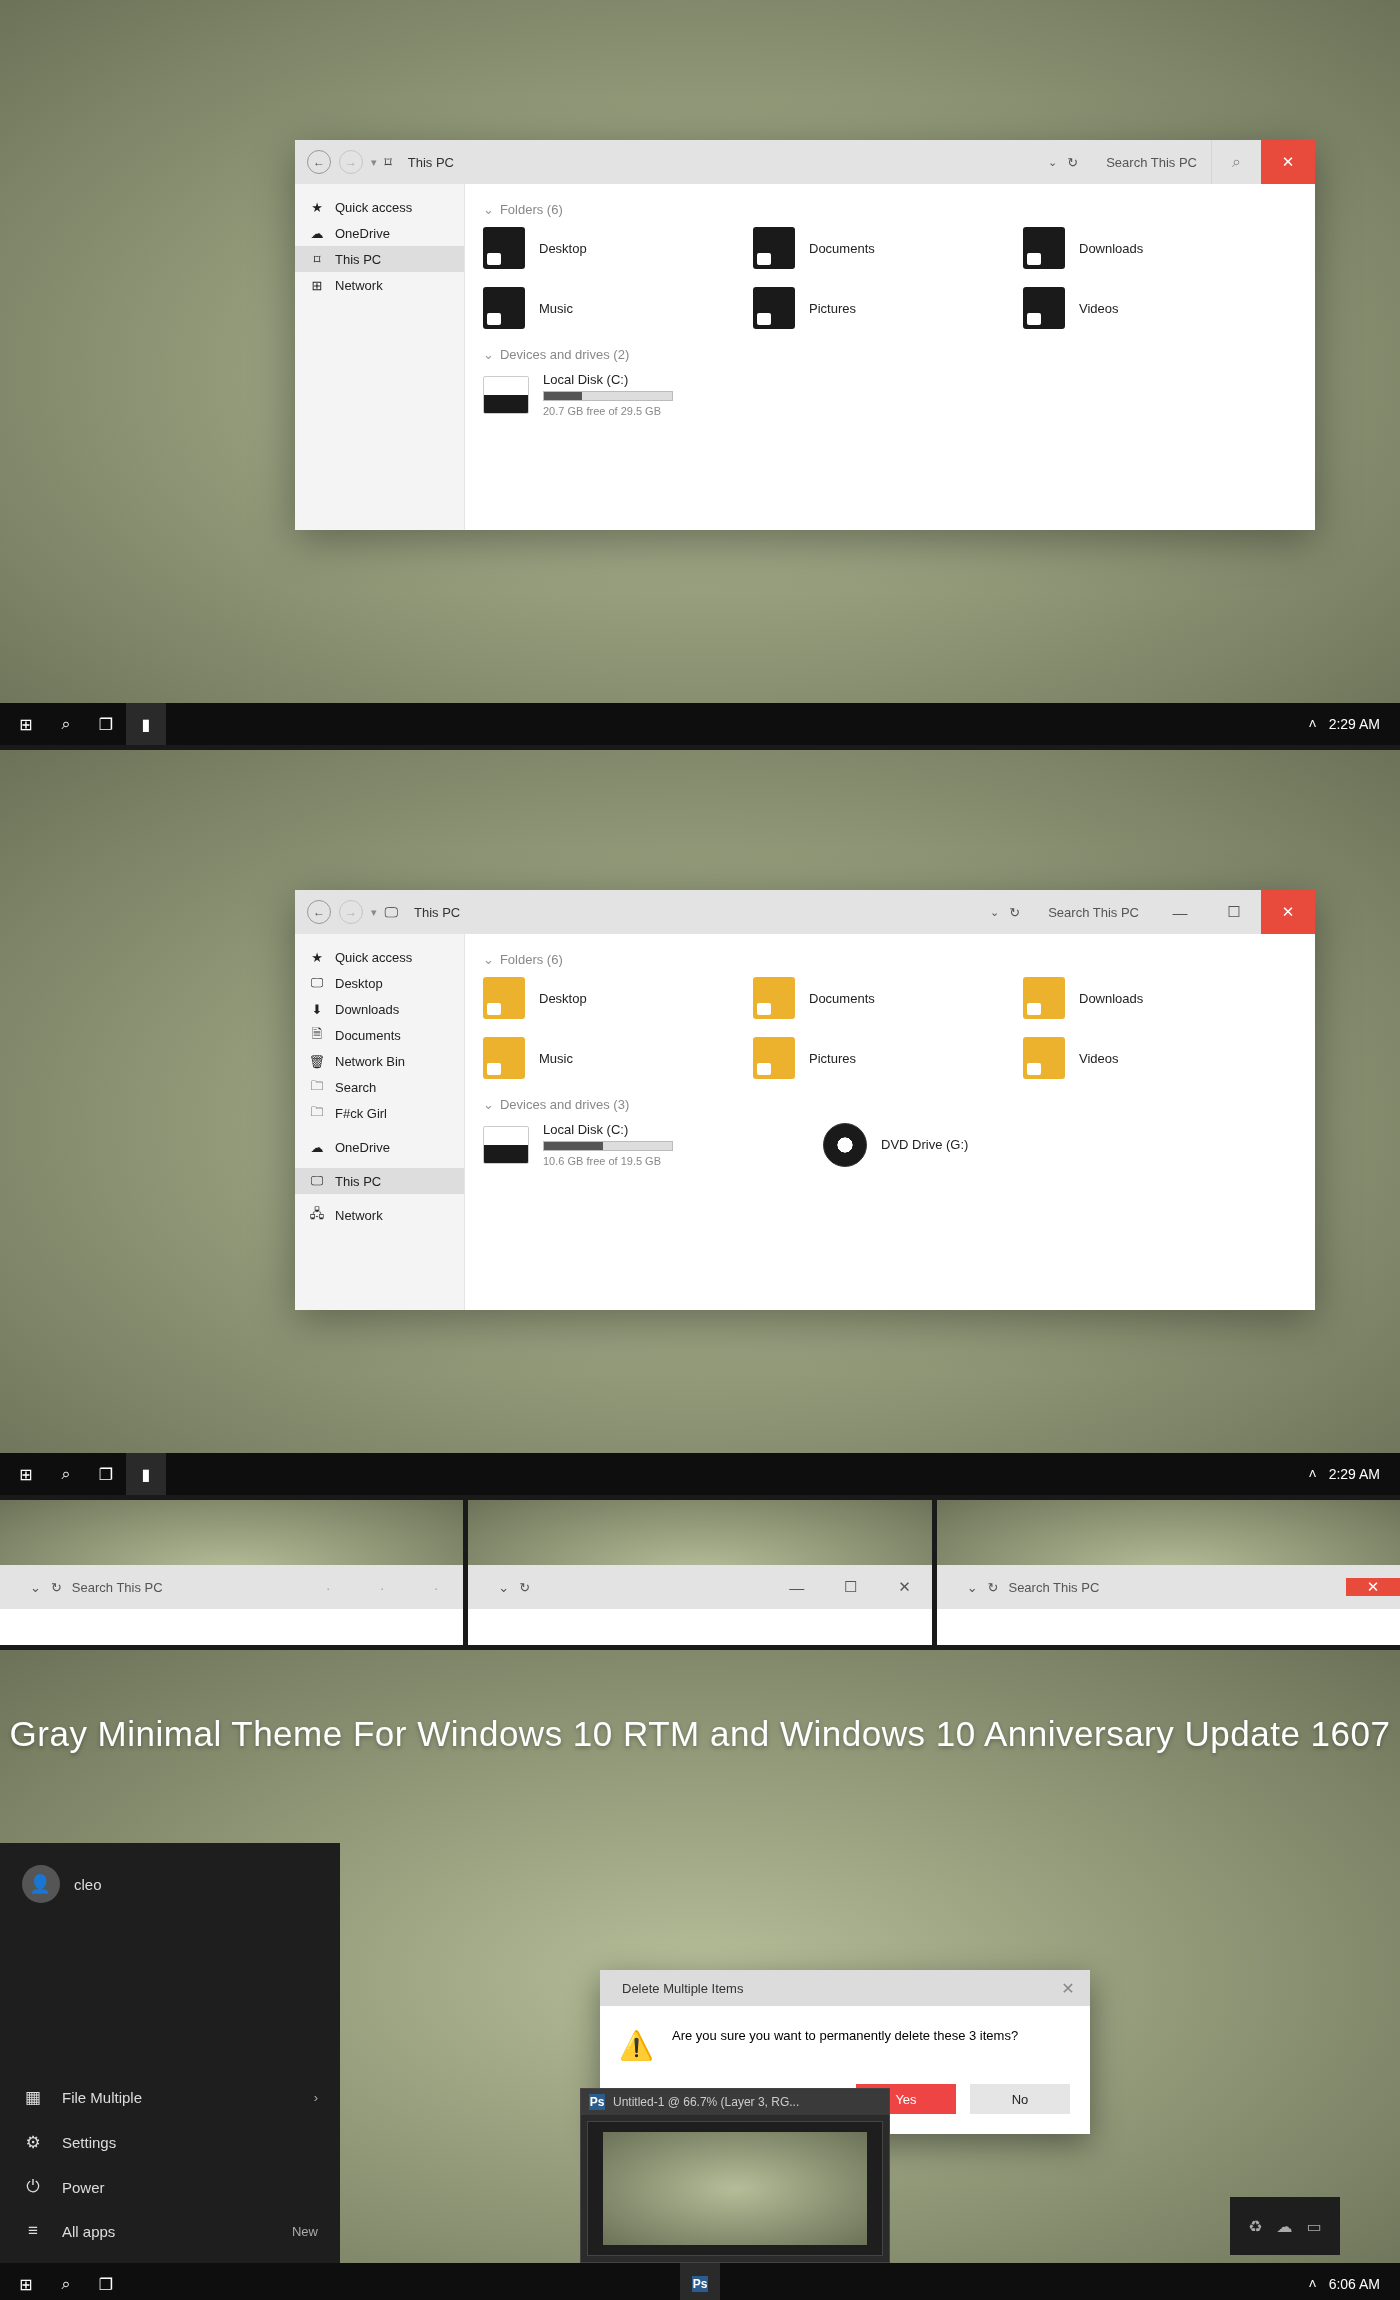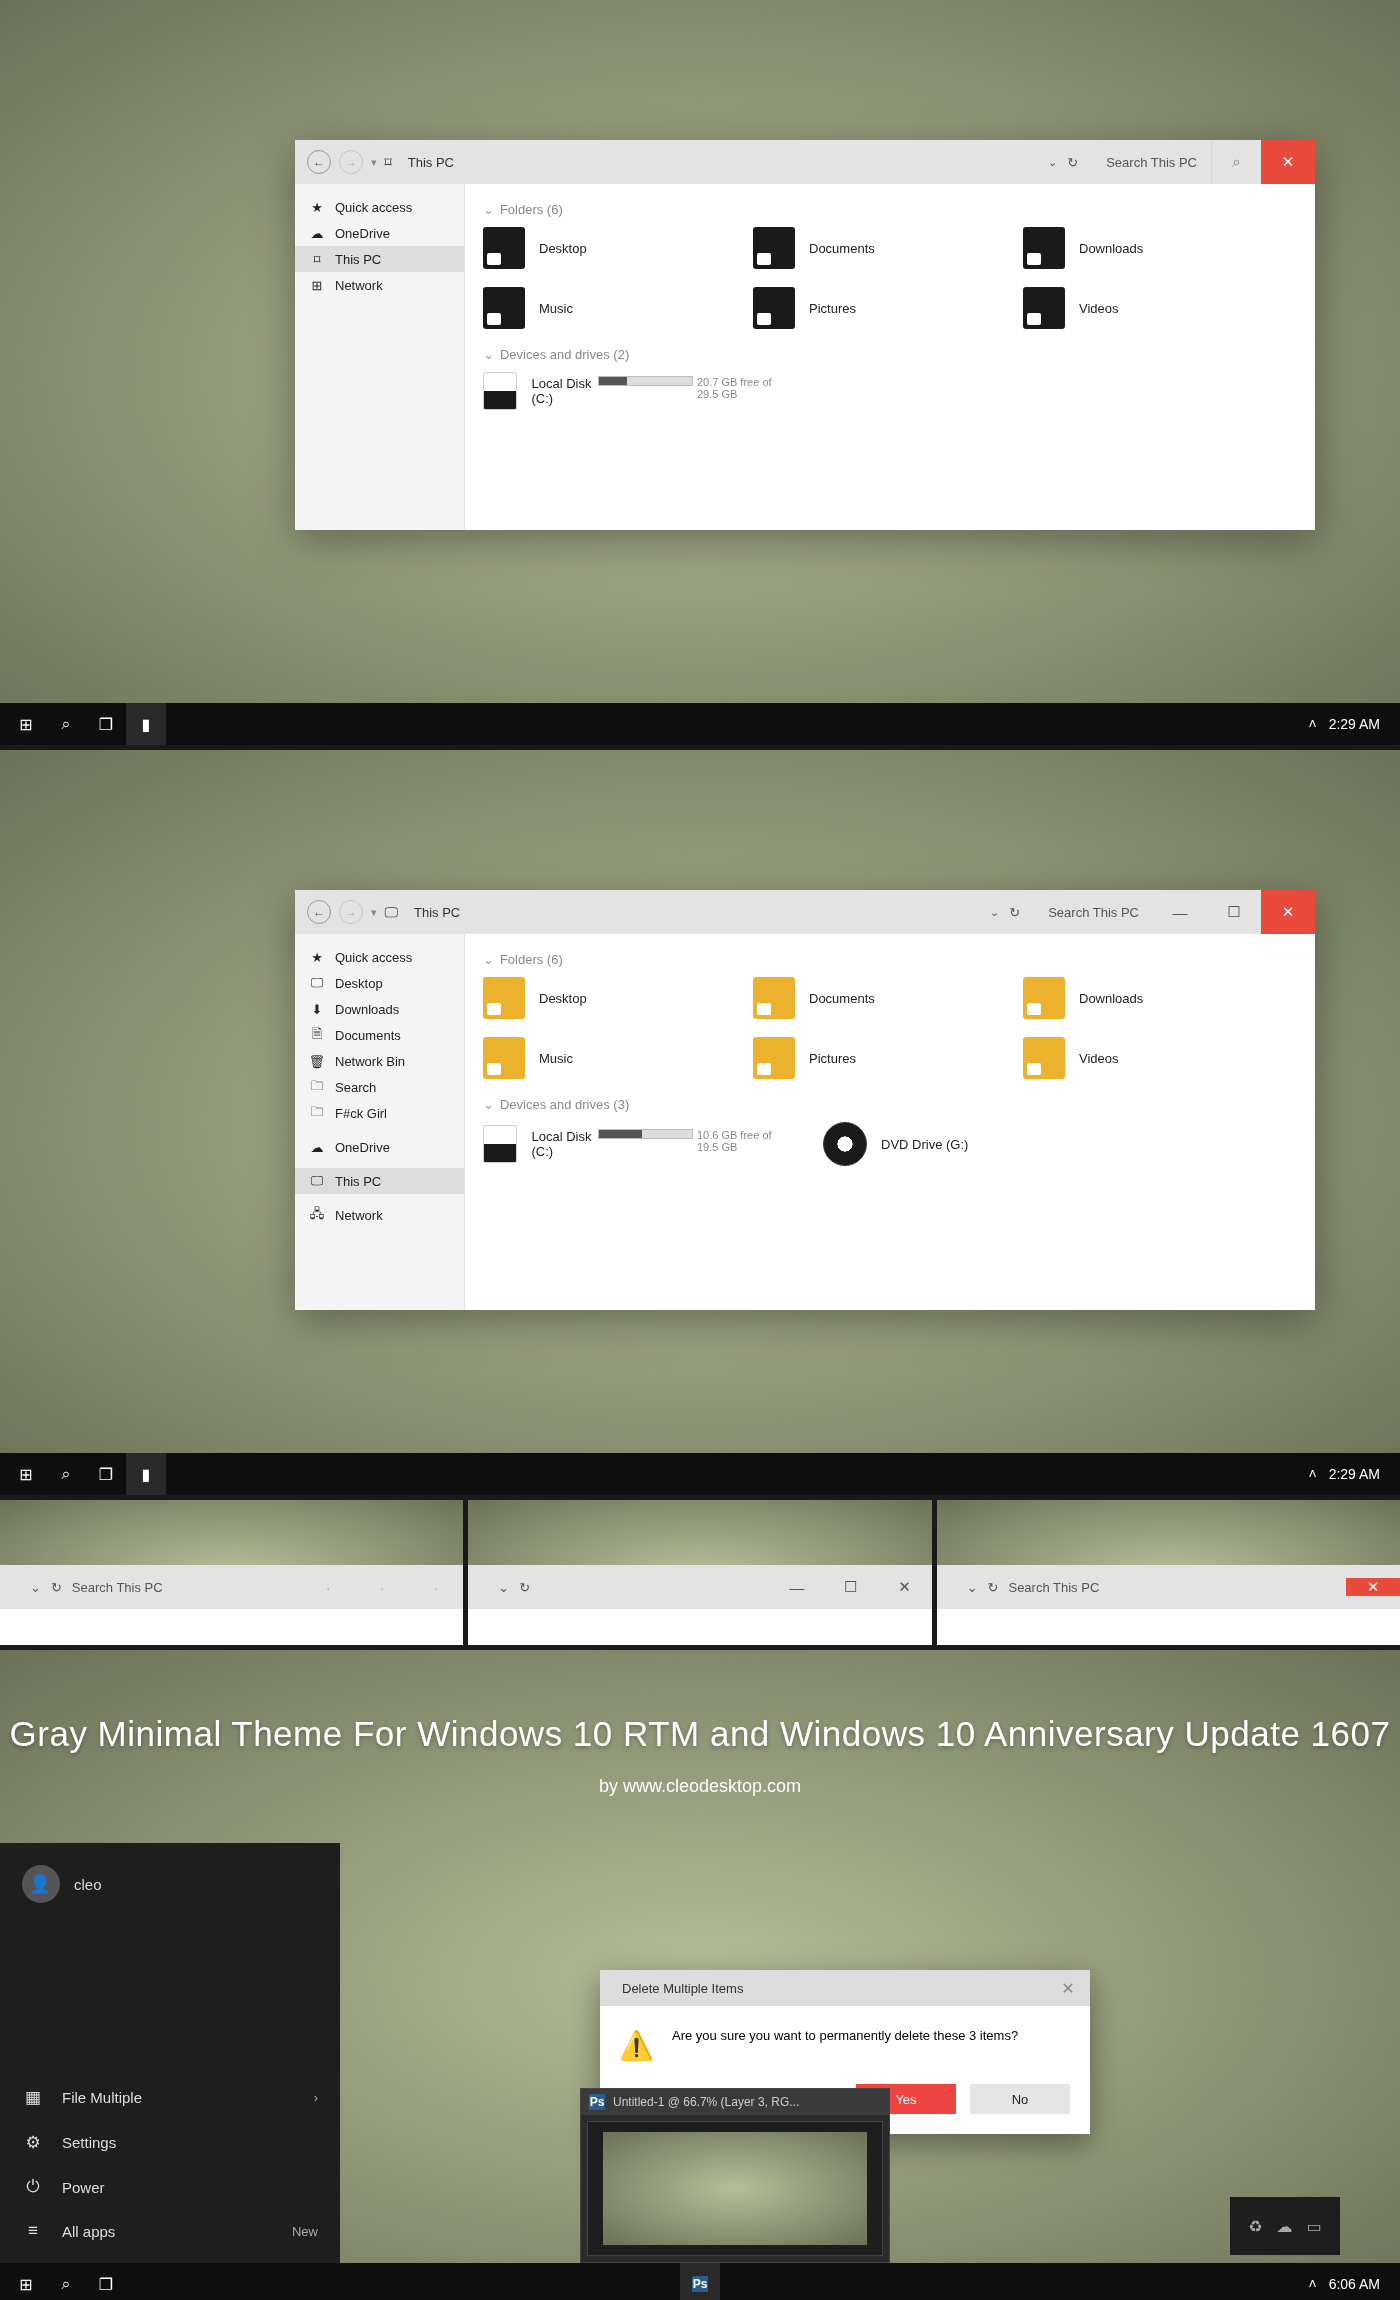--- a/index.html
+++ b/index.html
@@ -39,21 +39,21 @@
 .fgrid{display:flex;flex-wrap:wrap;gap:18px 40px;margin-bottom:18px}
 .fitem{display:flex;align-items:center;gap:14px;width:230px;cursor:pointer}
 .fico{width:42px;height:42px;border-radius:3px;display:flex;align-items:center;justify-content:center;position:relative}
 .fico.dark{background:#1a1a1a}
 .fico.yel{background:#ecb22e}
 .fico span{position:absolute;bottom:4px;left:4px;width:14px;height:12px;background:#fff;border-radius:2px}
 .fname{font-size:13px}
 .drive{display:flex;align-items:center;gap:14px;width:300px;cursor:pointer}
 .dico{width:46px;height:38px;background:linear-gradient(#fff 50%,#1a1a1a 50%);border:1px solid #ccc;border-radius:2px}
 .dvd{width:44px;height:44px;border-radius:50%;background:radial-gradient(circle,#fff 0%,#fff 25%,#1a1a1a 26%,#1a1a1a 100%);border:1px solid #333}
-.dinfo{display:flex;flex-direction:row;gap:4px}
+.dinfo{display:flex;flex-direction:column;gap:4px}
 .dbar{width:130px;height:10px;background:#ddd;border:1px solid #bbb}
 .dbar .fill{height:100%;background:#555}
 .dsub{font-size:11px;color:#888}
 .searchicn{width:50px;height:100%;display:flex;align-items:center;justify-content:center;border-left:1px solid #d5d5d5;color:#888;font-size:16px}
 .hero{position:absolute;top:64px;left:0;right:0;text-align:center;color:#fff;font-family:sans-serif}
 .hero h1{font-size:35px;font-weight:300;letter-spacing:.5px;text-shadow:0 2px 4px rgba(0,0,0,.3)}
 .hero .by{margin-top:22px;font-size:18px}
 .startp{position:absolute;left:0;bottom:42px;width:340px;height:420px;background:#1e1e1e;color:#ddd;display:flex;flex-direction:column;font-size:15px}
 .startp .user{display:flex;align-items:center;gap:14px;padding:22px 22px}
 .startp .user .av{width:38px;height:38px;border-radius:50%;background:#555;display:flex;align-items:center;justify-content:center;font-size:18px}
@@ -372,21 +372,20 @@
       </div>
     <div class="tctrl">
       <div class="wb close">✕</div>
     </div>
   </div>
 </div>
 
 <div class="panel p4">
   <div class="hero">
     <h1>Gray Minimal Theme For Windows 10 RTM and Windows 10 Anniversary Update 1607</h1>
-    <div class="by">by www.cleodesktop.com</div>
   </div>
 
   <div class="startp">
     <div class="user">
       <div class="av">👤</div>
       <span>cleo</span>
     </div>
     <div class="menu">
       <div class="mitem">
           <span class="mi">▦</span>

